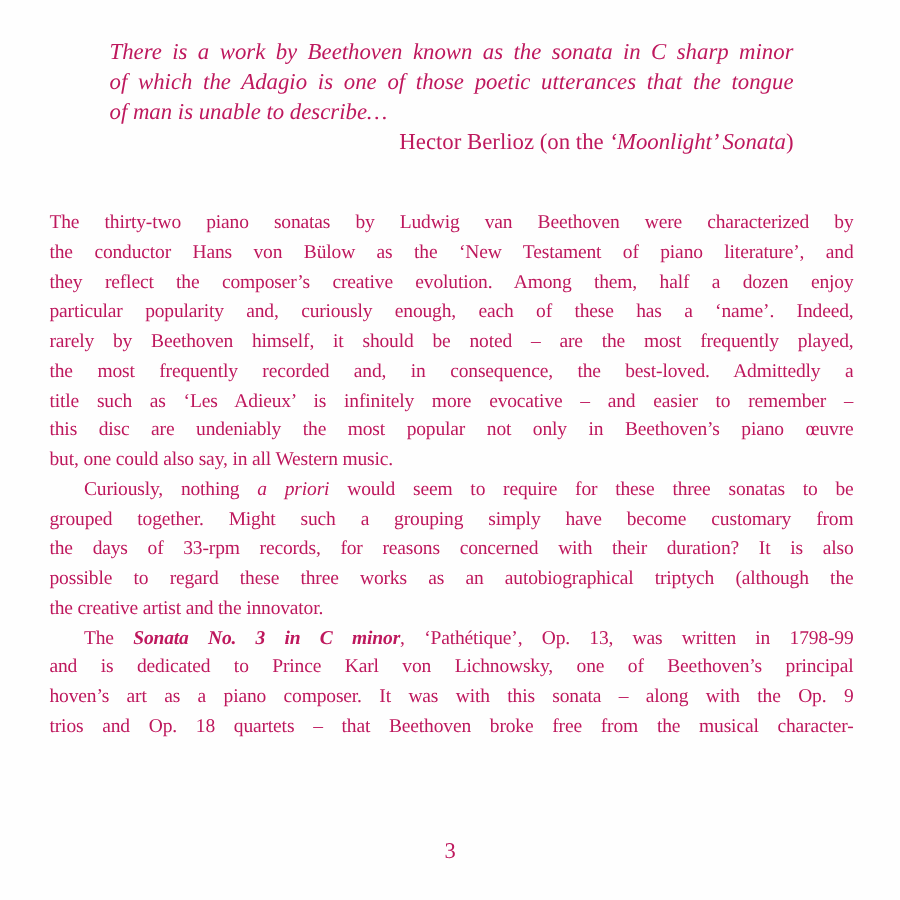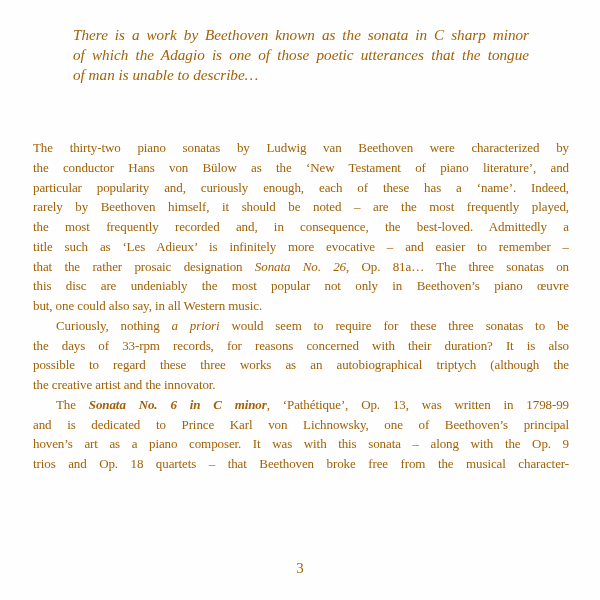--- a/index.html
+++ b/index.html
@@ -6,21 +6,21 @@
     margin: 0;
     padding: 0;
     background: #ffffff;
   }
   .page {
     position: relative;
     width: 600px;
     height: 600px;
     background: #fefefe;
     font-family: "Liberation Serif", "DejaVu Serif", serif;
-    color: #a16207;
+    color: #be185d;
     overflow: hidden;
   }
   .epigraph {
     position: absolute;
     left: 73px;
     top: 25px;
     width: 456px;
     font-size: 15.2px;
     line-height: 20px;
     font-style: italic;
@@ -59,40 +59,42 @@
   }
 </style>
 </head>
 <body>
 
 <div class="page">
   <div class="epigraph" id="epigraph">
       <div class="line forced"><span class="s-i">There is a work by Beethoven known as the sonata in C sharp minor</span></div>
       <div class="line forced"><span class="s-i">of which the Adagio is one of those poetic utterances that the tongue</span></div>
       <div class="line natural"><span class="s-i">of man is unable to describe…</span></div>
+      <div class="line natural attribution"><span class="s-r">Hector Berlioz (on the </span><span class="s-i">‘Moonlight’ Sonata</span><span class="s-r">)</span></div>
     </div>
   <div class="body-text" id="body-text">
       <div>
         <div class="line forced"><span class="s-r">The thirty-two piano sonatas by Ludwig van Beethoven were characterized by</span></div>
         <div class="line forced"><span class="s-r">the conductor Hans von Bülow as the ‘New Testament of piano literature’, and</span></div>
+        <div class="line forced"><span class="s-r">they reflect the composer’s creative evolution. Among them, half a dozen enjoy</span></div>
         <div class="line forced"><span class="s-r">particular popularity and, curiously enough, each of these has a ‘name’. Indeed,</span></div>
         <div class="line forced"><span class="s-r">rarely by Beethoven himself, it should be noted – are the most frequently played,</span></div>
         <div class="line forced"><span class="s-r">the most frequently recorded and, in consequence, the best-loved. Admittedly a</span></div>
         <div class="line forced"><span class="s-r">title such as ‘Les Adieux’ is infinitely more evocative – and easier to remember –</span></div>
-        <div class="line forced"><span class="s-r">that the rather prosaic designation </span><span class="s-i">Sonata No. 26</span><span class="s-r">, Op. 81a… The three sonatas on</span></div>
         <div class="line forced"><span class="s-r">this disc are undeniably the most popular not only in Beethoven’s piano œuvre</span></div>
         <div class="line natural"><span class="s-r">but, one could also say, in all Western music.</span></div>
       </div>
       <div>
         <div class="line forced indent"><span class="s-r">Curiously, nothing </span><span class="s-i">a priori</span><span class="s-r"> would seem to require for these three sonatas to be</span></div>
+        <div class="line forced"><span class="s-r">grouped together. Might such a grouping simply have become customary from</span></div>
         <div class="line forced"><span class="s-r">the days of 33-rpm records, for reasons concerned with their duration? It is also</span></div>
         <div class="line forced"><span class="s-r">possible to regard these three works as an autobiographical triptych (although the</span></div>
         <div class="line natural"><span class="s-r">the creative artist and the innovator.</span></div>
       </div>
       <div>
-        <div class="line forced indent"><span class="s-r">The </span><span class="s-bi">Sonata No. 6 in C minor</span><span class="s-r">, ‘Pathétique’, Op. 13, was written in 1798-99</span></div>
+        <div class="line forced indent"><span class="s-r">The </span><span class="s-bi">Sonata No. 3 in C minor</span><span class="s-r">, ‘Pathétique’, Op. 13, was written in 1798-99</span></div>
         <div class="line forced"><span class="s-r">and is dedicated to Prince Karl von Lichnowsky, one of Beethoven’s principal</span></div>
         <div class="line forced"><span class="s-r">hoven’s art as a piano composer. It was with this sonata – along with the Op. 9</span></div>
         <div class="line forced"><span class="s-r">trios and Op. 18 quartets – that Beethoven broke free from the musical character-</span></div>
       </div>
     </div>
   <div class="page-number">3</div>
 </div>
 
 </body></html>

